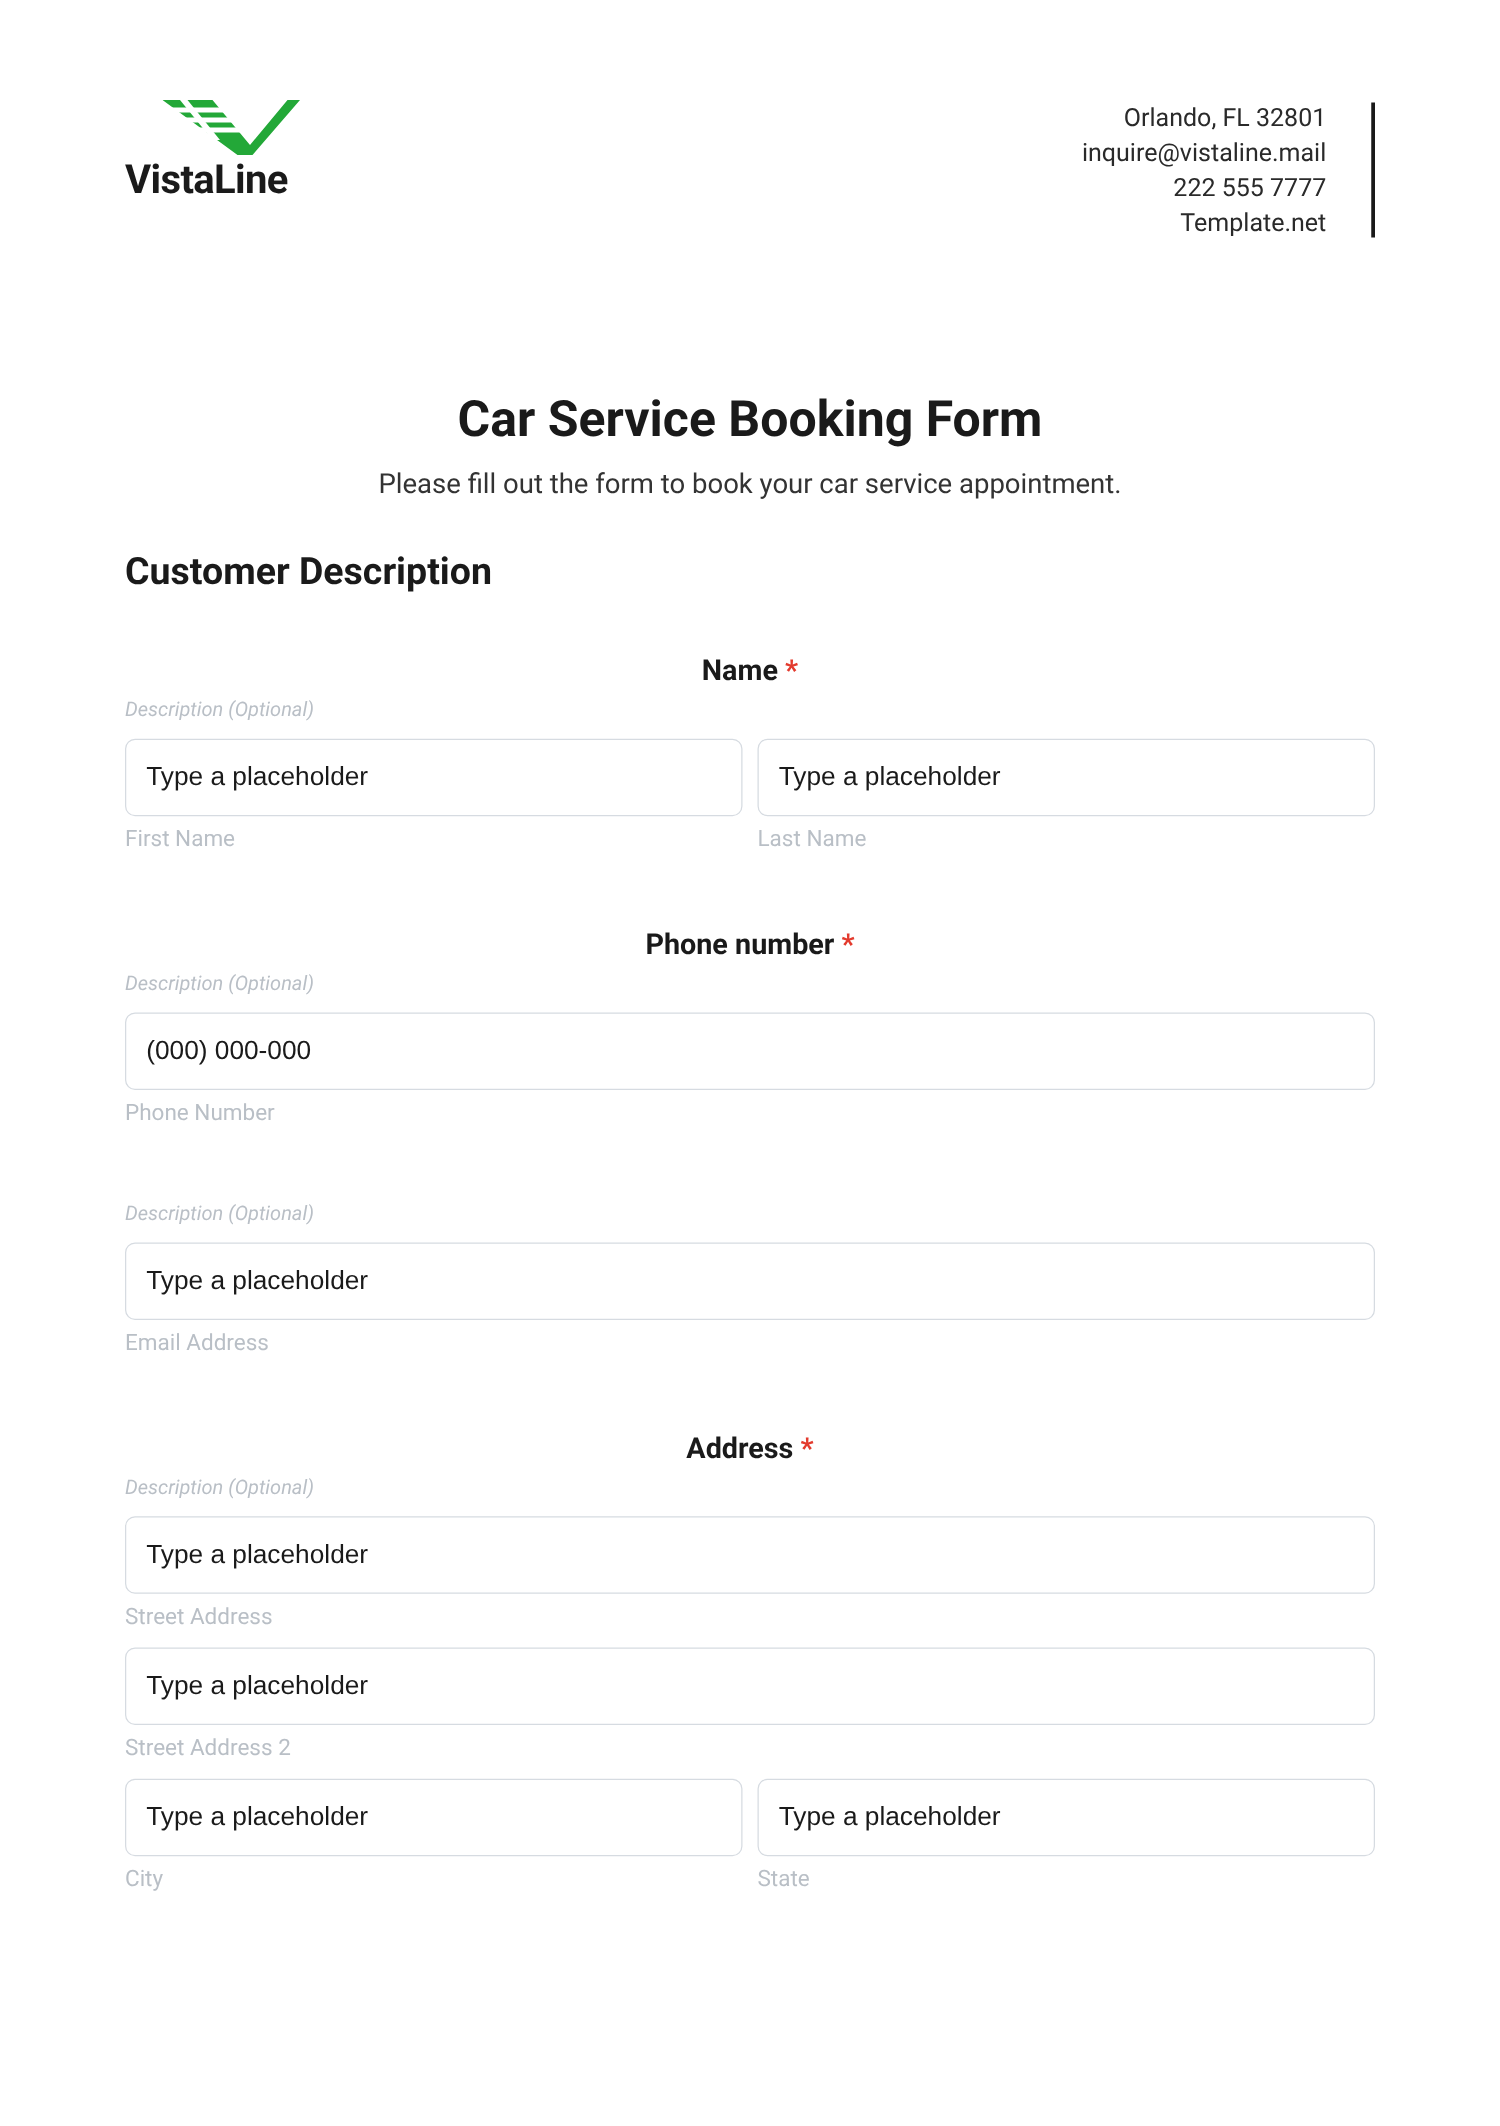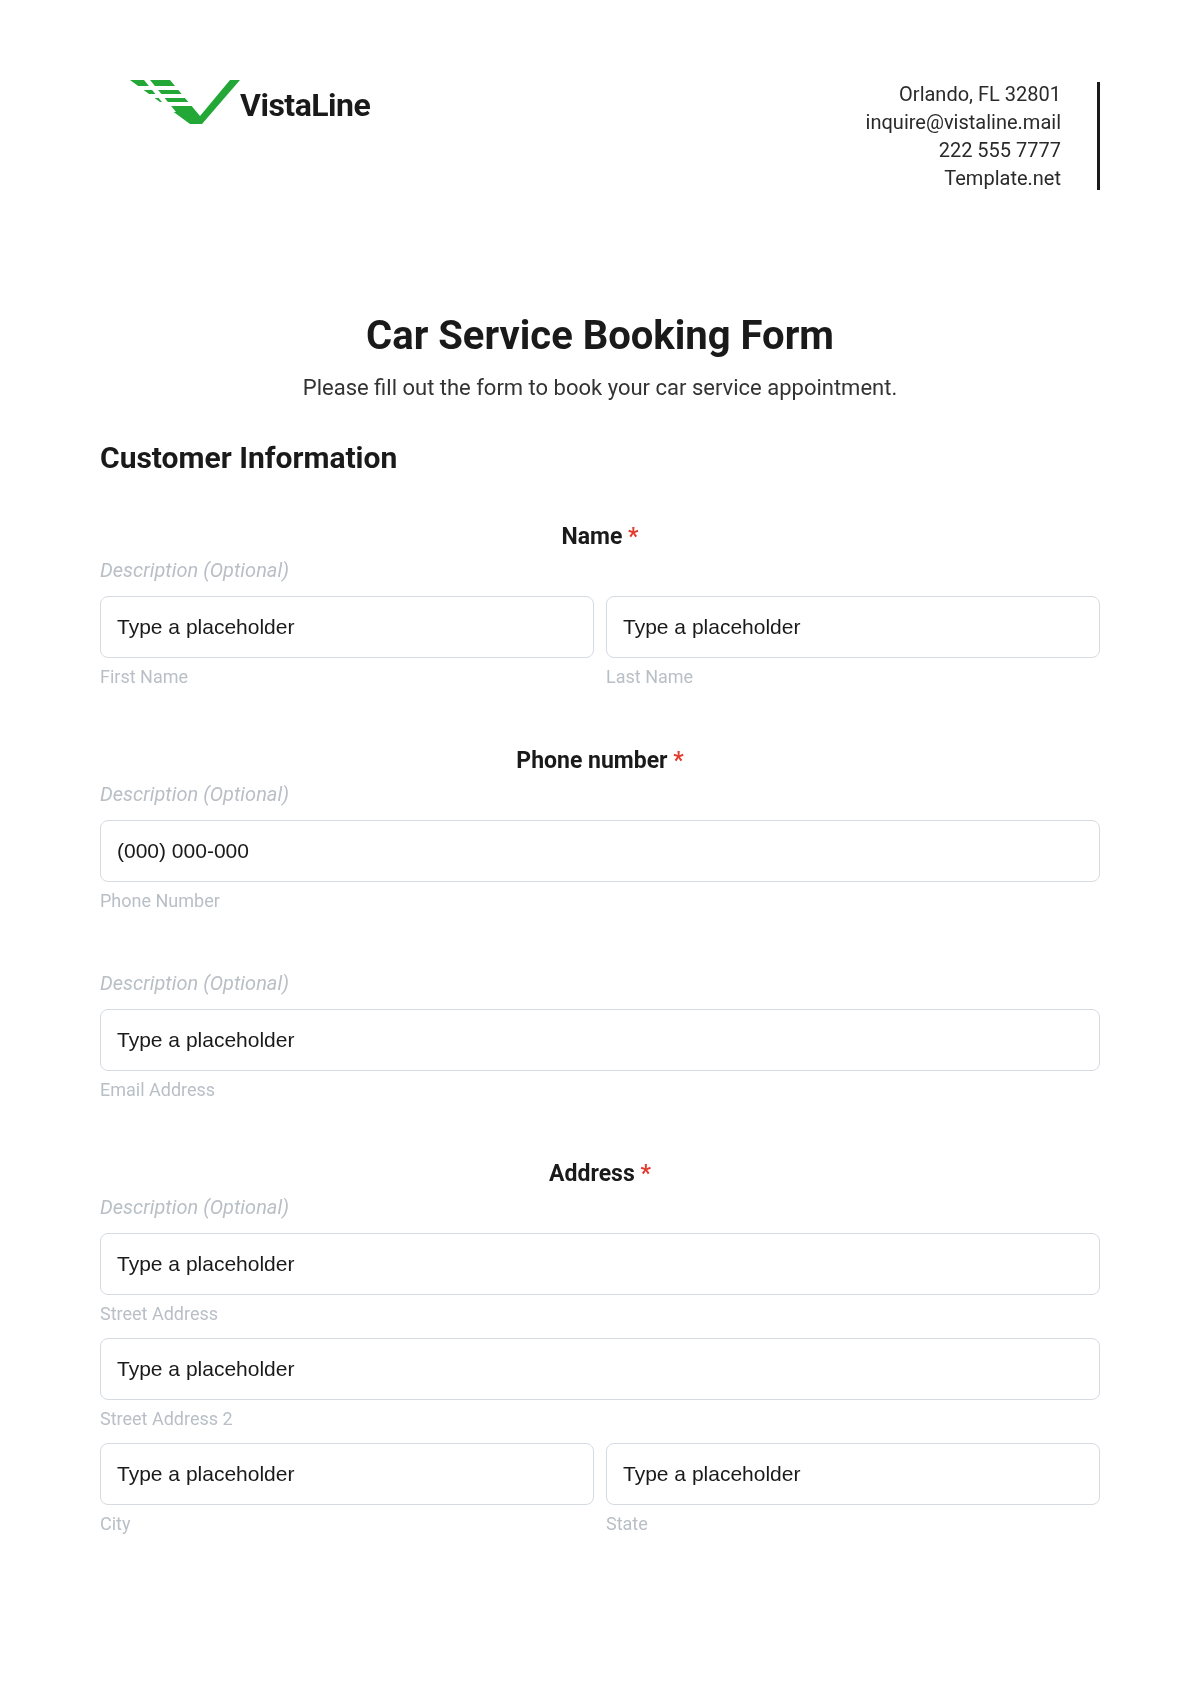--- a/index.html
+++ b/index.html
@@ -15,22 +15,22 @@
     padding: 80px 100px 0 100px;
   }
   .header {
     display: flex;
     justify-content: space-between;
     align-items: flex-start;
     margin-bottom: 120px;
   }
   .logo-block {
     display: flex;
-    flex-direction: row;
-    align-items: flex-end;
+    flex-direction: column;
+    align-items: flex-start;
   }
   .logo-icon {
     margin-left: 30px;
     margin-bottom: 0px;
     width: 110px;
     height: 44px;
   }
   .company-name {
     font-size: 32px;
     font-weight: 700;
@@ -81,21 +81,21 @@
     color: #1a1a1a;
     margin-bottom: 8px;
     display: block;
     text-align: center;
   }
   .req {
     color: #e33b2e;
     font-weight: 700;
   }
   .desc-optional {
-    font-size: 20px;
+    font-size: 16px;
     font-style: italic;
     color: #b9bfc6;
     margin-bottom: 14px;
   }
   .row-2 {
     display: flex;
     gap: 12px;
   }
   .row-2 > .col {
     flex: 1;
@@ -147,21 +147,21 @@
       <div>222 555 7777</div>
       <div>Template.net</div>
     </div>
     <div class="vbar"></div>
   </div>
 </div>
 
 <h1 class="form-title">Car Service Booking Form</h1>
 <p class="form-subtitle">Please fill out the form to book your car service appointment.</p>
 
-<h2 class="section-heading">Customer Information</h2>
+<h2 class="section-heading">Customer Description</h2>
 
 <div class="field-group">
   <div class="field-label">
     <span>Name</span>
     <span class="req">*</span>
   </div>
   <div class="desc-optional">Description (Optional)</div>
   <div class="row-2">
     <div class="col">
       <input type="text" class="text-input" placeholder="Type a placeholder" style="">

